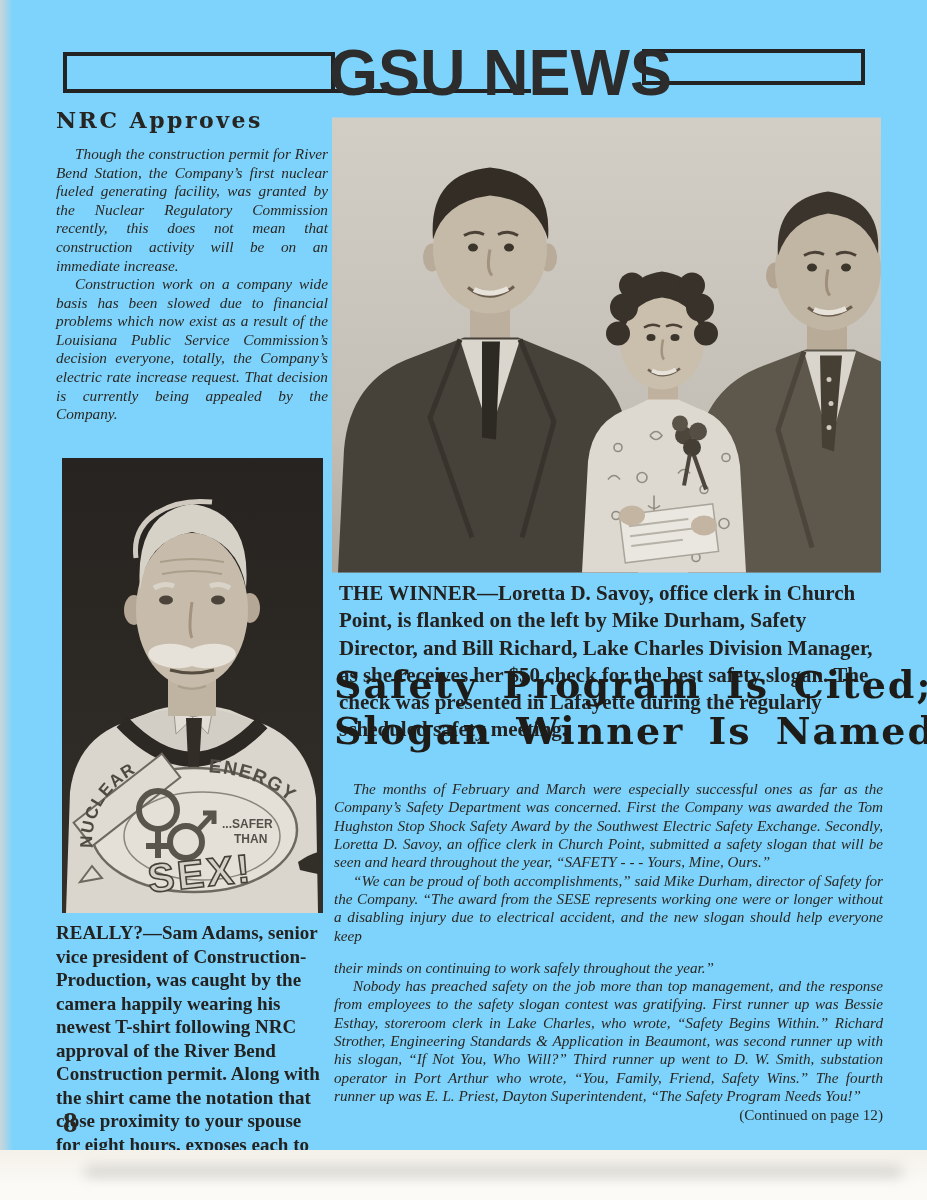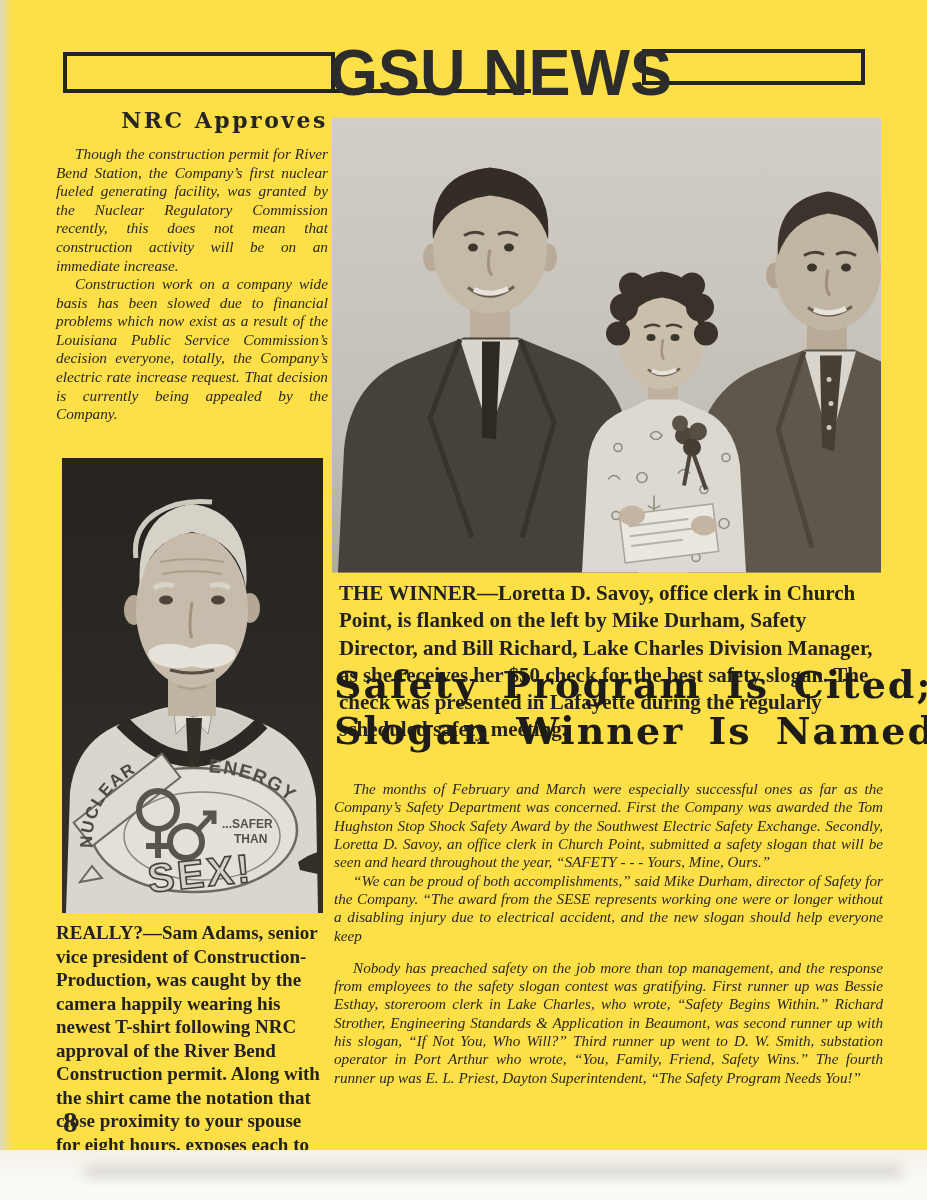--- a/index.html
+++ b/index.html
@@ -1,18 +1,18 @@
 <!DOCTYPE html>
 <html><head>
 <meta charset="utf-8">
 <style>
   html,body{margin:0;padding:0;background:#fbfaf7;}
   .page{
     position:relative;width:927px;height:1200px;margin:0 auto;
-    background:#fde047;overflow:hidden;
+    background:#7dd3fc;overflow:hidden;
     font-family:"Liberation Serif",serif;color:#2b2722;
   }
   
   .scan-edge-left{position:absolute;left:0;top:0;width:13px;height:100%;
     background:linear-gradient(90deg,#d9d7d2,rgba(244,241,233,0));opacity:.85;}
   .page-bottom-fade{position:absolute;left:0;right:0;top:1150px;height:50px;
     background:linear-gradient(#f4f1e9,#fbfaf7 70%);}
   .scan-shadow-bottom{position:absolute;left:85px;right:25px;top:1167px;height:9px;
     background:#b9b6af;filter:blur(7px);opacity:.7;}
 
@@ -30,21 +30,21 @@
   }
 
   
   .body-text{margin:0;font-size:15.3px;line-height:1.215;text-align:justify;color:#2b2722;font-style:italic;}
   .body-text.indent{text-indent:19px;}
   .caption{margin:0;font-weight:bold;font-size:21px;line-height:1.3;color:#242220;}
 
   
   .nrc{position:absolute;left:56px;top:106px;width:272px;}
   .nrc h2{margin:0 0 10px 0;font-family:"DejaVu Serif",serif;font-weight:bold;
-    font-size:22px;line-height:1.32;letter-spacing:2.5px;color:#262522;text-align:right;}
+    font-size:22px;line-height:1.32;letter-spacing:2.5px;color:#262522;}
 
   
   .winner-photo{position:absolute;left:332px;top:117px;width:549px;height:456px;margin:0;}
   .winner-photo svg,.adams-photo svg{display:block;width:100%;height:100%;}
   .winner-caption{position:absolute;left:339px;top:580px;width:545px;}
 
   
   .safety-headline{position:absolute;left:334px;top:662px;margin:0;
     font-family:"DejaVu Serif",serif;font-weight:bold;font-size:38px;line-height:1.2;
     letter-spacing:2px;word-spacing:9px;color:#1e1c19;white-space:nowrap;}
@@ -191,21 +191,23 @@
     <span>Safety Program Is Cited;</span>
     <span>Slogan Winner Is Named</span>
   </h2>
 
   <div class="columns">
     <div class="col">
       <p class="body-text indent">The months of February and March were especially successful ones as far as the Company’s Safety Department was concerned. First the Company was awarded the Tom Hughston Stop Shock Safety Award by the Southwest Electric Safety Exchange. Secondly, Loretta D. Savoy, an office clerk in Church Point, submitted a safety slogan that will be seen and heard throughout the year, “SAFETY - - - Yours, Mine, Ours.”</p>
       <p class="body-text indent">“We can be proud of both accomplishments,” said Mike Durham, director of Safety for the Company. “The award from the SESE represents working one were or longer without a disabling injury due to electrical accident, and the new slogan should help everyone keep</p>
     </div>
     <div class="col">
+      <p class="body-text">their minds on continuing to work safely throughout the year.”</p>
       <p class="body-text indent">Nobody has preached safety on the job more than top management, and the response from employees to the safety slogan contest was gratifying. First runner up was Bessie Esthay, storeroom clerk in Lake Charles, who wrote, “Safety Begins Within.” Richard Strother, Engineering Standards &amp; Application in Beaumont, was second runner up with his slogan, “If Not You, Who Will?” Third runner up went to D. W. Smith, substation operator in Port Arthur who wrote, “You, Family, Friend, Safety Wins.” The fourth runner up was E. L. Priest, Dayton Superintendent, “The Safety Program Needs You!”</p>
+      <p class="continued">(Continued on page 12)</p>
     </div>
   </div>
 
   <figure class="adams-photo">
     <svg viewBox="0 0 261 455" role="img">
       <defs>
         <linearGradient id="abg" x1="0" y1="0" x2="0" y2="1">
           <stop offset="0" stop-color="#262320"></stop>
             <stop offset="1" stop-color="#33302a"></stop>
         </linearGradient>

